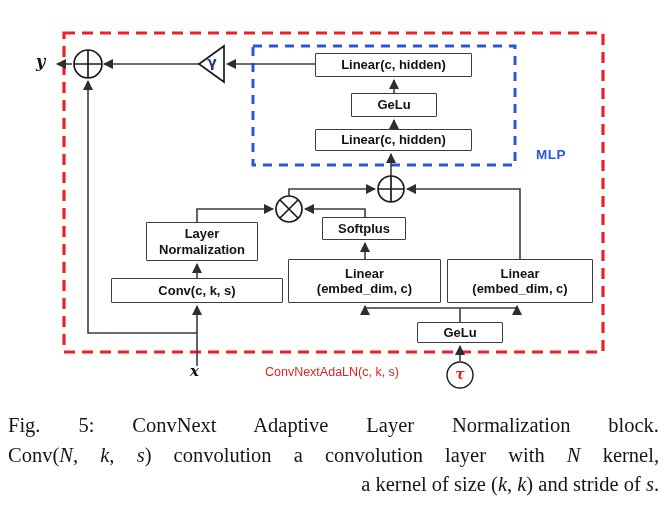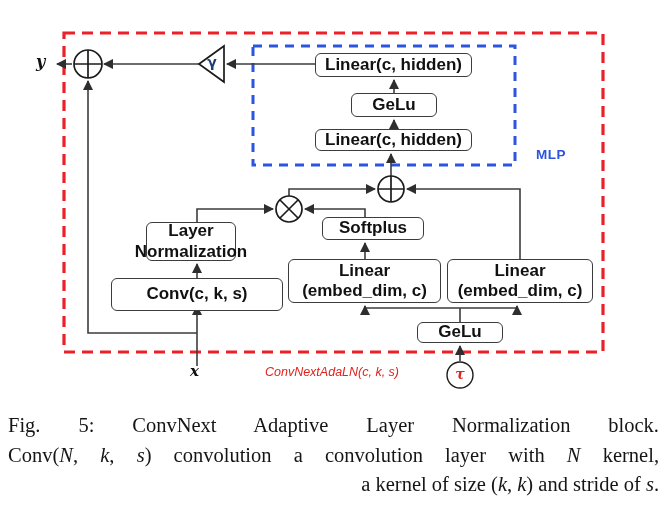--- a/index.html
+++ b/index.html
@@ -1,22 +1,22 @@
 <!DOCTYPE html>
 <html><head>
 <meta charset="utf-8">
 <style>
   html,body{margin:0;padding:0;background:#ffffff;}
   #page{position:relative;width:667px;height:514px;background:#ffffff;overflow:hidden;
         font-family:"Liberation Sans",sans-serif;}
   #diagram{position:absolute;left:0;top:0;width:667px;height:408px;}
   #diagram svg{position:absolute;left:0;top:0;}
-  .nodebox{position:absolute;box-sizing:border-box;border:1.6px solid #3c3c3c;border-radius:6px;
+  .nodebox{position:absolute;box-sizing:border-box;border:1.6px solid #3c3c3c;border-radius:1px;
            background:#ffffff;display:flex;flex-direction:column;align-items:center;justify-content:center;
-           font-weight:bold;font-size:17px;line-height:1.18;color:#111111;text-align:center;z-index:3;}
+           font-weight:bold;font-size:13px;line-height:1.18;color:#111111;text-align:center;z-index:3;}
   .freelabel{position:absolute;z-index:4;}
   .serifvar{font-family:"DejaVu Serif","Liberation Serif",serif;font-style:italic;font-weight:bold;
             font-size:16px;color:#111111;}
   .gamma-label{font-family:"DejaVu Sans",sans-serif;font-weight:bold;font-size:14px;color:#1f3c78;}
   .mlp-label{font-weight:bold;font-size:13.5px;color:#2b55e0;letter-spacing:.5px;}
   .blockname-label{font-size:12.5px;font-weight:500;color:#e0231e;}
   .tau-label{font-family:"DejaVu Serif","Liberation Serif",serif;font-style:italic;font-weight:bold;
              font-size:14px;color:#e0231e;}
   #caption{position:absolute;left:8px;top:411px;width:651px;
            font-family:"Liberation Serif",serif;font-size:20.5px;line-height:29.5px;color:#151515;}
@@ -76,47 +76,47 @@
 
     <div class="nodebox" style="left:315px;top:53px;width:157px;height:24px;">
       <span>Linear(c, hidden)</span>
     </div>
     <div class="nodebox" style="left:351px;top:93px;width:86px;height:24px;">
       <span>GeLu</span>
     </div>
     <div class="nodebox" style="left:315px;top:129px;width:157px;height:22px;">
       <span>Linear(c, hidden)</span>
     </div>
-    <div class="nodebox" style="left:322px;top:217px;width:102px;height:23px;">
+    <div class="nodebox" style="left:322px;top:217px;width:84px;height:23px;">
       <span>Softplus</span>
     </div>
-    <div class="nodebox" style="left:146px;top:222px;width:90px;height:39px;">
+    <div class="nodebox" style="left:146px;top:222px;width:112px;height:39px;">
       <span>Layer</span>
       <span>Normalization</span>
     </div>
-    <div class="nodebox" style="left:111px;top:278px;width:172px;height:33px;">
+    <div class="nodebox" style="left:111px;top:278px;width:172px;height:25px;">
       <span>Conv(c, k, s)</span>
     </div>
     <div class="nodebox" style="left:288px;top:259px;width:153px;height:44px;">
       <span>Linear</span>
       <span>(embed_dim, c)</span>
     </div>
     <div class="nodebox" style="left:447px;top:259px;width:146px;height:44px;">
       <span>Linear</span>
       <span>(embed_dim, c)</span>
     </div>
     <div class="nodebox" style="left:417px;top:322px;width:86px;height:21px;">
       <span>GeLu</span>
     </div>
 
     <div class="freelabel serifvar" style="left:36px;top:52px;">y</div>
     <div class="freelabel serifvar" style="left:190px;top:362px;font-size:15px;">x</div>
     <div class="freelabel gamma-label" style="left:204px;top:54px;width:16px;text-align:center;">γ</div>
     <div class="freelabel mlp-label" style="left:536px;top:147px;">MLP</div>
-    <div class="freelabel blockname-label" style="left:253px;top:365px;width:158px;text-align:center;font-style:italic;">ConvNextAdaLN(c, k, s)</div>
+    <div class="freelabel blockname-label" style="left:253px;top:365px;width:158px;text-align:center;">ConvNextAdaLN(c, k, s)</div>
     <div class="freelabel tau-label" style="left:452px;top:366px;width:16px;text-align:center;">τ</div>
   </div>
 
   <div id="caption">
     <div class="cap-line cap-just"><span>Fig. 5: ConvNext Adaptive Layer Normalization block.</span></div>
     <div class="cap-line cap-just"><span>Conv(</span><span class="it">N</span><span>, </span><span class="it">k</span><span>, </span><span class="it">s</span><span>) convolution a convolution layer with </span><span class="it">N</span><span> kernel,</span></div>
     <div class="cap-line cap-last"><span>a kernel of size (</span><span class="it">k</span><span>, </span><span class="it">k</span><span>) and stride of </span><span class="it">s</span><span>.</span></div>
   </div>
 </div>
 

